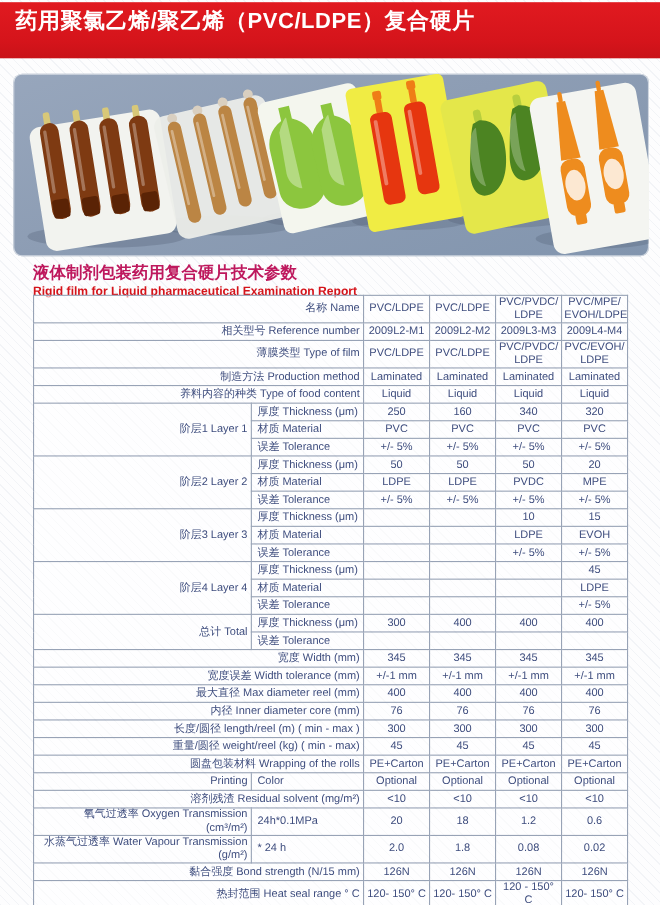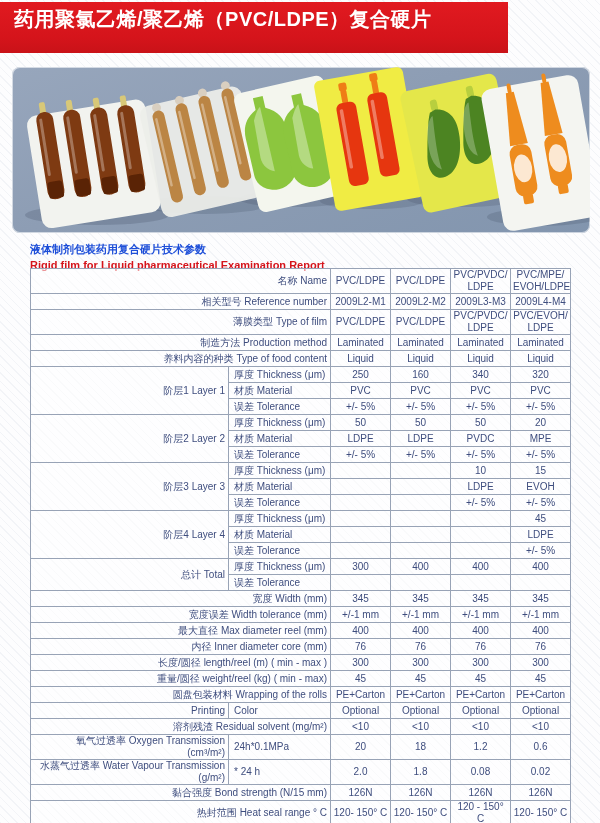--- a/index.html
+++ b/index.html
@@ -8,37 +8,37 @@
     font-family:"Liberation Sans","DejaVu Sans",sans-serif;
     background:
       repeating-linear-gradient(45deg, rgba(178,189,206,0.14) 0 1px, rgba(255,255,255,0) 1px 6px),
       #fdfdfe;
     position:relative;overflow:hidden;
     -webkit-font-smoothing:antialiased;
   }
   .page{position:absolute;inset:0;}
   
   .hdr{
-    position:absolute;left:0;top:2px;width:508px;height:51px;
+    position:absolute;left:0;top:2px;width:600px;height:51px;
     background:linear-gradient(180deg,#e11a20 0%,#d5141b 70%,#c91218 100%);
     color:#fff;box-sizing:border-box;padding:4px 0 0 14px;
   }
   .hdr-title{font-size:20px;font-weight:bold;letter-spacing:.5px;line-height:26px;}
   .hdr-sub{font-size:12.5px;font-weight:bold;word-spacing:5px;line-height:17px;}
   
   .photo{
     position:absolute;left:12px;top:67px;width:578px;height:166px;
     border-radius:8px;overflow:hidden;
     background:linear-gradient(160deg,#97a6bc 0%,#8d9db4 45%,#8295ae 100%);
     box-shadow:0 0 0 1px rgba(255,255,255,.6) inset;
   }
   .photo svg{display:block;}
   
   .sect{position:absolute;left:30px;top:240px;width:560px;}
-  .sect-zh{color:#1d4ed8;font-size:11px;font-weight:bold;line-height:18px;}
+  .sect-zh{color:#be185d;font-size:15px;font-weight:bold;line-height:18px;}
   .sect-en{color:#d5141b;font-size:11px;font-weight:bold;line-height:14px;}
   
   .spec{
     position:absolute;left:30px;top:268px;width:540px;
     border-collapse:collapse;table-layout:fixed;
     color:#3e4d7e;font-size:10px;
   }
   .spec td{
     border:1px solid #98a3b6;
     padding:0 3px;height:15px;line-height:12px;

